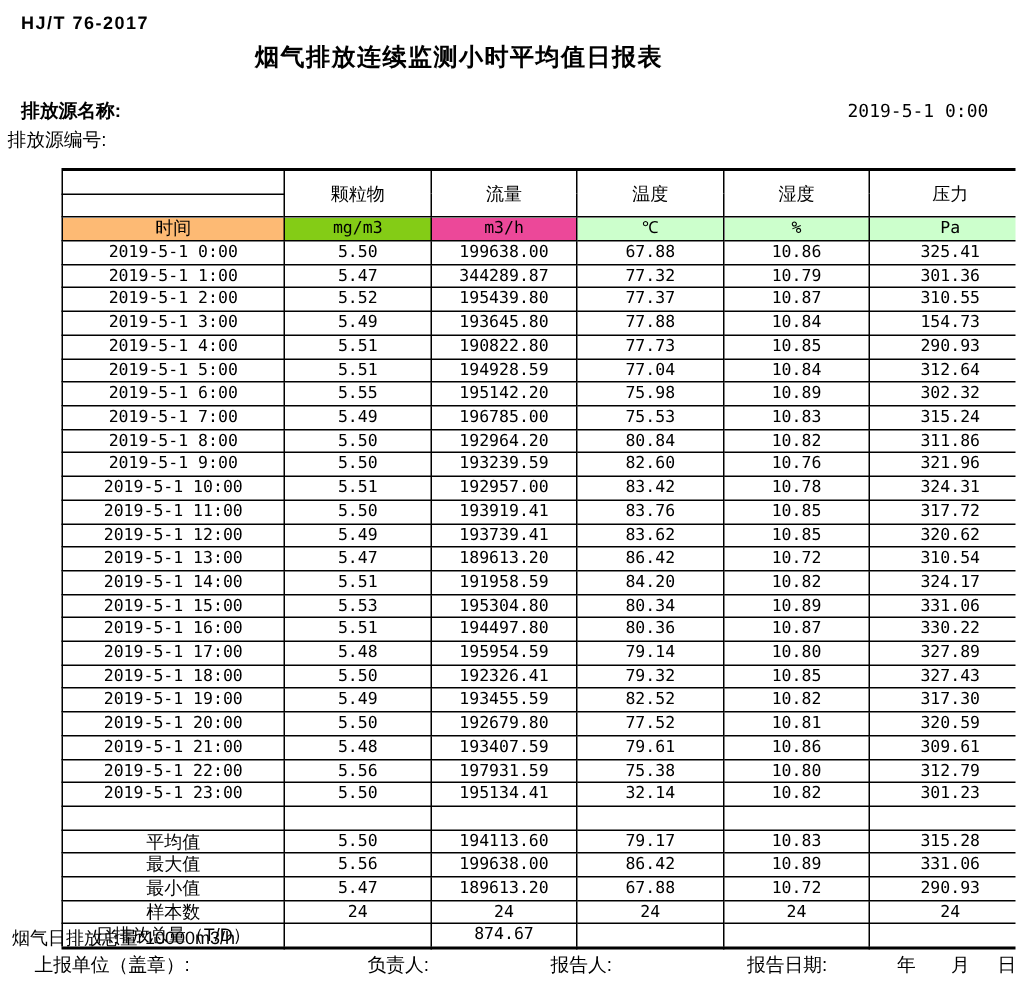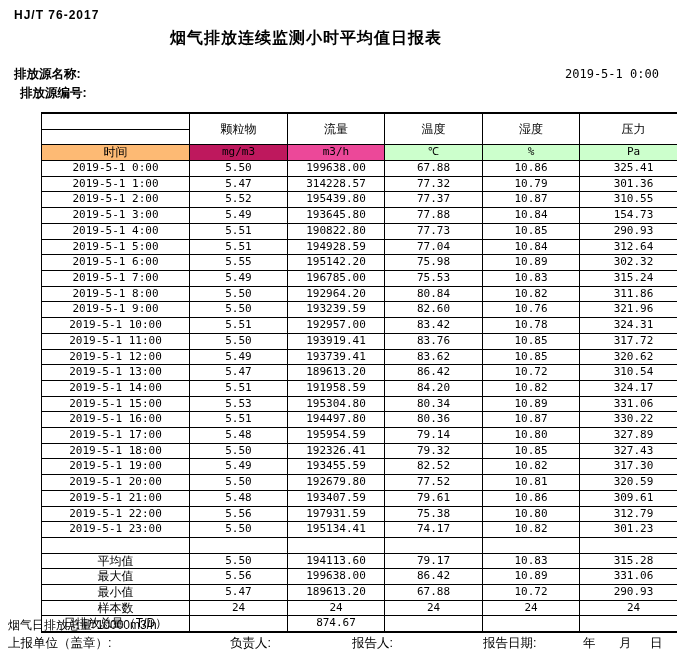--- a/index.html
+++ b/index.html
@@ -4,21 +4,21 @@
 <style>
   html,body{margin:0;padding:0;}
   body{
     width:677px;height:658px;position:relative;background:#ffffff;color:#000;
     font-family:"Liberation Sans", sans-serif;
   }
   .abs{position:absolute;}
   #hj-standard{left:14px;top:8px;font-size:12px;font-weight:bold;letter-spacing:1px;}
   #report-title{left:0;top:28px;width:612px;text-align:center;font-size:16px;font-weight:bold;letter-spacing:1px;}
   #source-name-label{left:14px;top:66px;font-size:12.5px;font-weight:bold;}
-  #source-code-label{left:20px;top:85px;font-size:12.5px;font-weight:bold;}
+  #source-code-label{left:5px;top:85px;font-size:12.5px;font-weight:normal;}
   #report-datetime{left:565px;top:67px;font-size:12px;font-family:"DejaVu Sans Mono", monospace;}
   
   #report-table{
     left:15px;top:112px;width:646px;
     border-collapse:collapse;table-layout:fixed;
     border-top:2px solid #000;border-bottom:2px solid #000;
     border-left:1px solid #000;border-right:1px solid #000;margin-left:26px;
   }
   #report-table td{
     border:1px solid #000;text-align:center;vertical-align:middle;
@@ -27,21 +27,21 @@
     height:14.7px;line-height:14.7px;
   }
   #report-table td.cn{font-family:"Liberation Sans", sans-serif;font-size:12px;}
   tr.hdr-split-top td{height:16px;}
   tr.hdr-split-bottom td{height:13px;}
   tr.unit-row td{height:14px;}
   tr.empty-row td{height:15px;}
   tr.summary-row td{height:14.7px;}
 
   #footer-note{left:8px;top:617px;font-size:12px;}
-  .sig{top:635px;font-size:12.5px;}
+  .sig{top:635px;font-size:12.5px;margin-left:15px;}
   #sig-unit{left:8px;}
   #sig-responsible{left:230px;}
   #sig-reporter{left:352px;}
   #sig-report-date{left:483px;}
   #sig-year{left:583px;}
   #sig-month{left:619px;}
   #sig-day{left:650px;}
 </style>
 </head>
 <body>
@@ -68,40 +68,40 @@
       <td class="cn" rowspan="2">流量</td>
       <td class="cn" rowspan="2">温度</td>
       <td class="cn" rowspan="2">湿度</td>
       <td class="cn" rowspan="2">压力</td>
     </tr>
     <tr class="hdr-split-bottom">
       <td></td>
     </tr>
     <tr class="unit-row">
       <td class="cn" style="background: #fdba74;">时间</td>
-      <td style="background: #be185d;">mg/m3</td>
+      <td style="background: #84cc16;">mg/m3</td>
       <td style="background: #ec4899;">m3/h</td>
       <td style="background: rgb(204, 255, 204);">℃</td>
       <td style="background: rgb(204, 255, 204);">%</td>
       <td style="background: rgb(204, 255, 204); text-align: center;">Pa</td>
     </tr>
   </tbody>
   <tbody>
       <tr>
         <td>2019-5-1 0:00</td>
         <td>5.50</td>
         <td>199638.00</td>
         <td>67.88</td>
         <td>10.86</td>
         <td>325.41</td>
       </tr>
       <tr>
         <td>2019-5-1 1:00</td>
         <td>5.47</td>
-        <td>314228.57</td>
+        <td>344289.87</td>
         <td>77.32</td>
         <td>10.79</td>
         <td>301.36</td>
       </tr>
       <tr>
         <td>2019-5-1 2:00</td>
         <td>5.52</td>
         <td>195439.80</td>
         <td>77.37</td>
         <td>10.87</td>
@@ -264,21 +264,21 @@
         <td>5.56</td>
         <td>197931.59</td>
         <td>75.38</td>
         <td>10.80</td>
         <td>312.79</td>
       </tr>
       <tr>
         <td>2019-5-1 23:00</td>
         <td>5.50</td>
         <td>195134.41</td>
-        <td>74.17</td>
+        <td>32.14</td>
         <td>10.82</td>
         <td>301.23</td>
       </tr>
     </tbody>
   <tbody>
     <tr class="empty-row">
       <td></td>
         <td></td>
         <td></td>
       <td></td>

